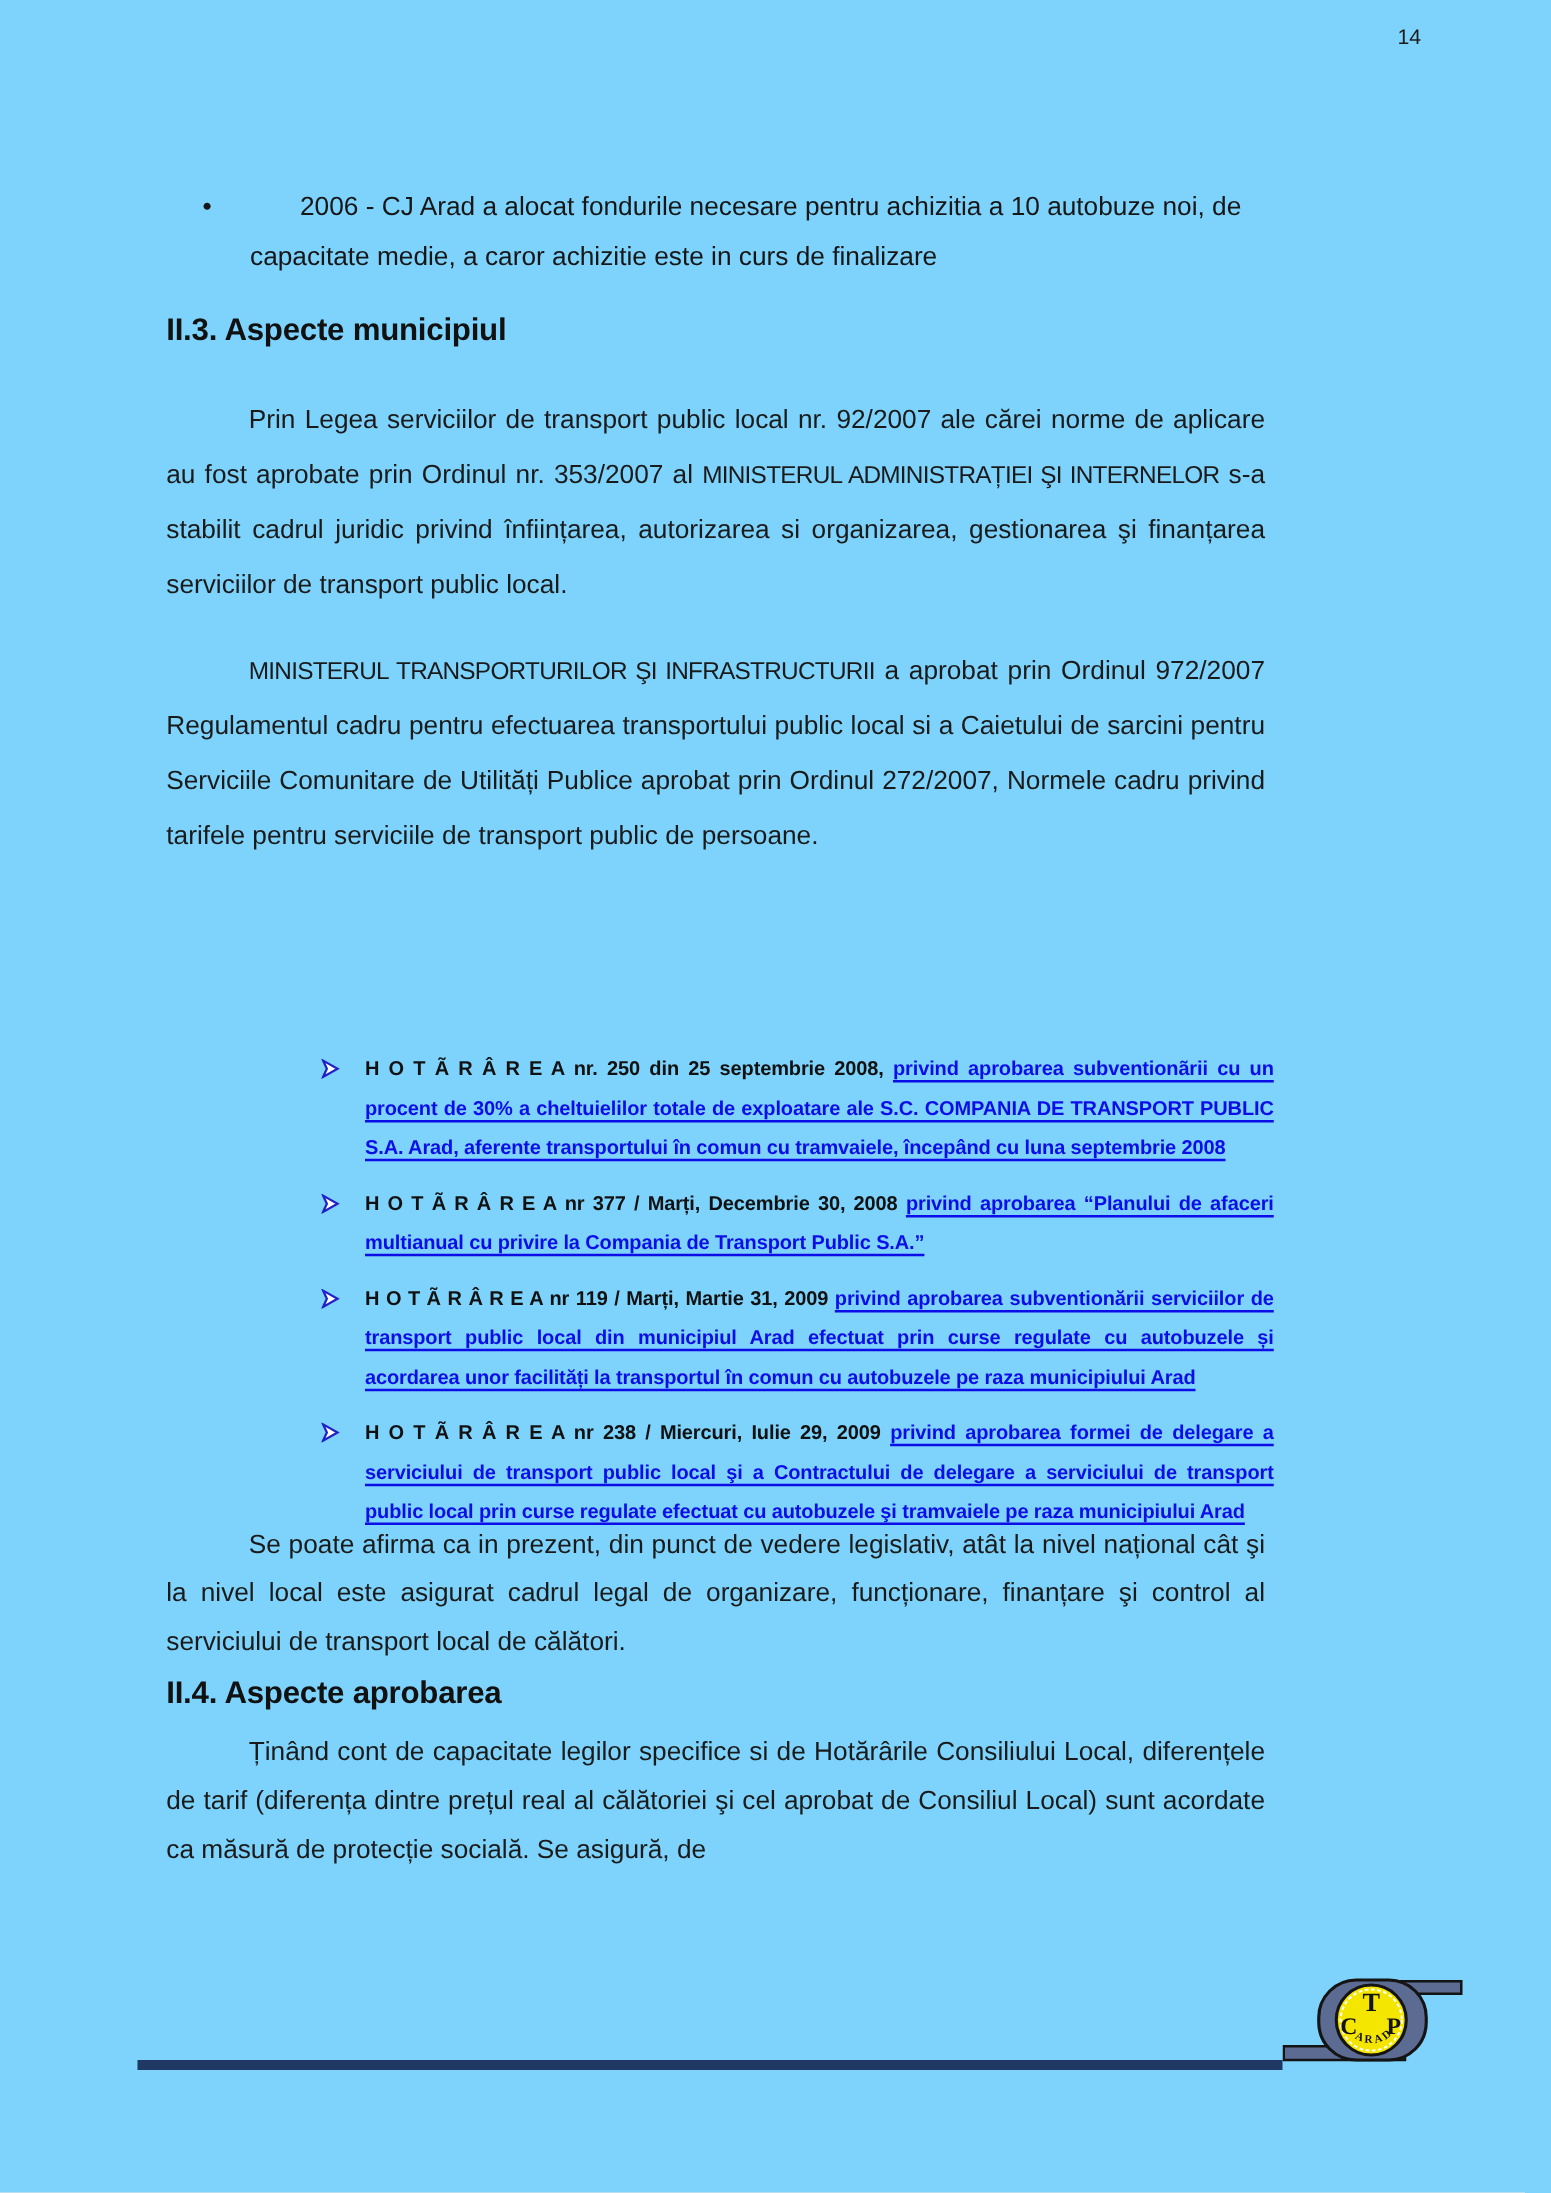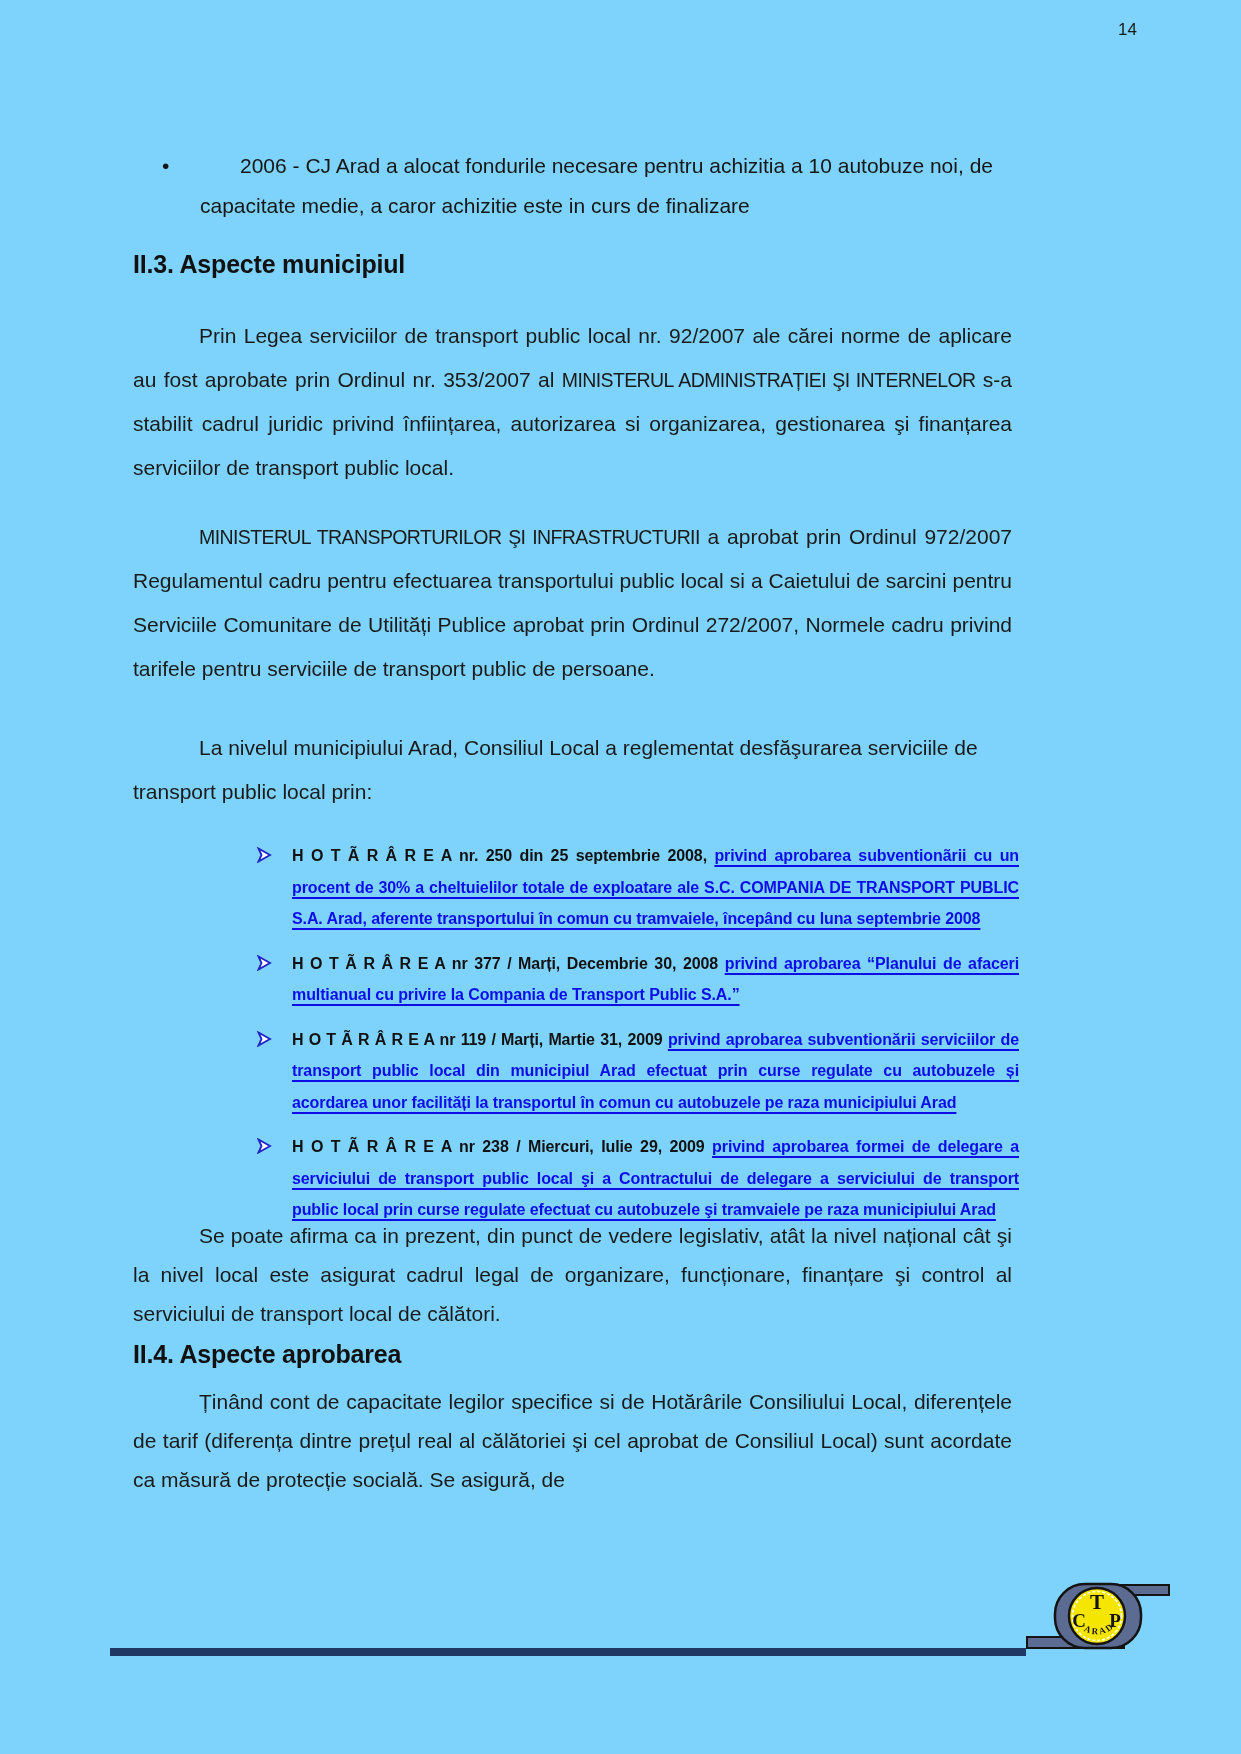--- a/index.html
+++ b/index.html
@@ -103,21 +103,20 @@
     <span class="bullet-glyph">•</span>
     <span class="bullet-text">2006 - CJ Arad a alocat fondurile necesare pentru achizitia a 10 autobuze noi, de capacitate medie,  a caror achizitie este in curs de finalizare</span>
   </div>
 
   <h2 class="sec" id="sec-legislative">II.3. Aspecte municipiul</h2>
 
   <p class="body-p" id="p1"><span>Prin Legea serviciilor de transport public local nr. 92/2007 ale cărei norme de aplicare au fost aprobate prin Ordinul nr. 353/2007 al </span><span class="caps-condensed">MINISTERUL ADMINISTRAȚIEI ŞI INTERNELOR</span><span> s-a stabilit cadrul juridic privind înființarea, autorizarea si  organizarea, gestionarea şi finanțarea serviciilor de transport public local.</span></p>
 
   <p class="body-p" id="p2"><span class="caps-condensed">MINISTERUL TRANSPORTURILOR ŞI INFRASTRUCTURII</span><span> a aprobat prin Ordinul 972/2007 Regulamentul cadru pentru efectuarea transportului public local si a Caietului de sarcini pentru Serviciile Comunitare de Utilități Publice aprobat prin Ordinul 272/2007, Normele cadru privind tarifele pentru serviciile de transport public de persoane.</span></p>
 
-  <p class="body-p" id="p3">La nivelul municipiului Arad, Consiliul Local  a reglementat desfăşurarea serviciile de transport public local prin:</p>
 
   <ul class="hot-list">
     <li class="hot-item">
       <span class="hot-marker">
         <svg width="15" height="16" viewBox="0 0 15 16">
             <path d="M1.5 1.5 L13 8 L1.5 14.5 L4.5 8 Z" fill="#ffffff" stroke="#2121c8" stroke-width="1.8" stroke-linejoin="miter"></path>
           </svg>
       </span>
       <span class="hot-body"><span class="hot-label">H O T Ã R Â R E A nr. 250 din 25 septembrie 2008, </span><a class="hot-link">privind aprobarea subventionãrii cu un procent de 30% a cheltuielilor totale de exploatare ale S.C. COMPANIA DE TRANSPORT PUBLIC S.A. Arad, aferente transportului în comun cu tramvaiele, începând cu luna septembrie 2008</a></span>
     </li>

